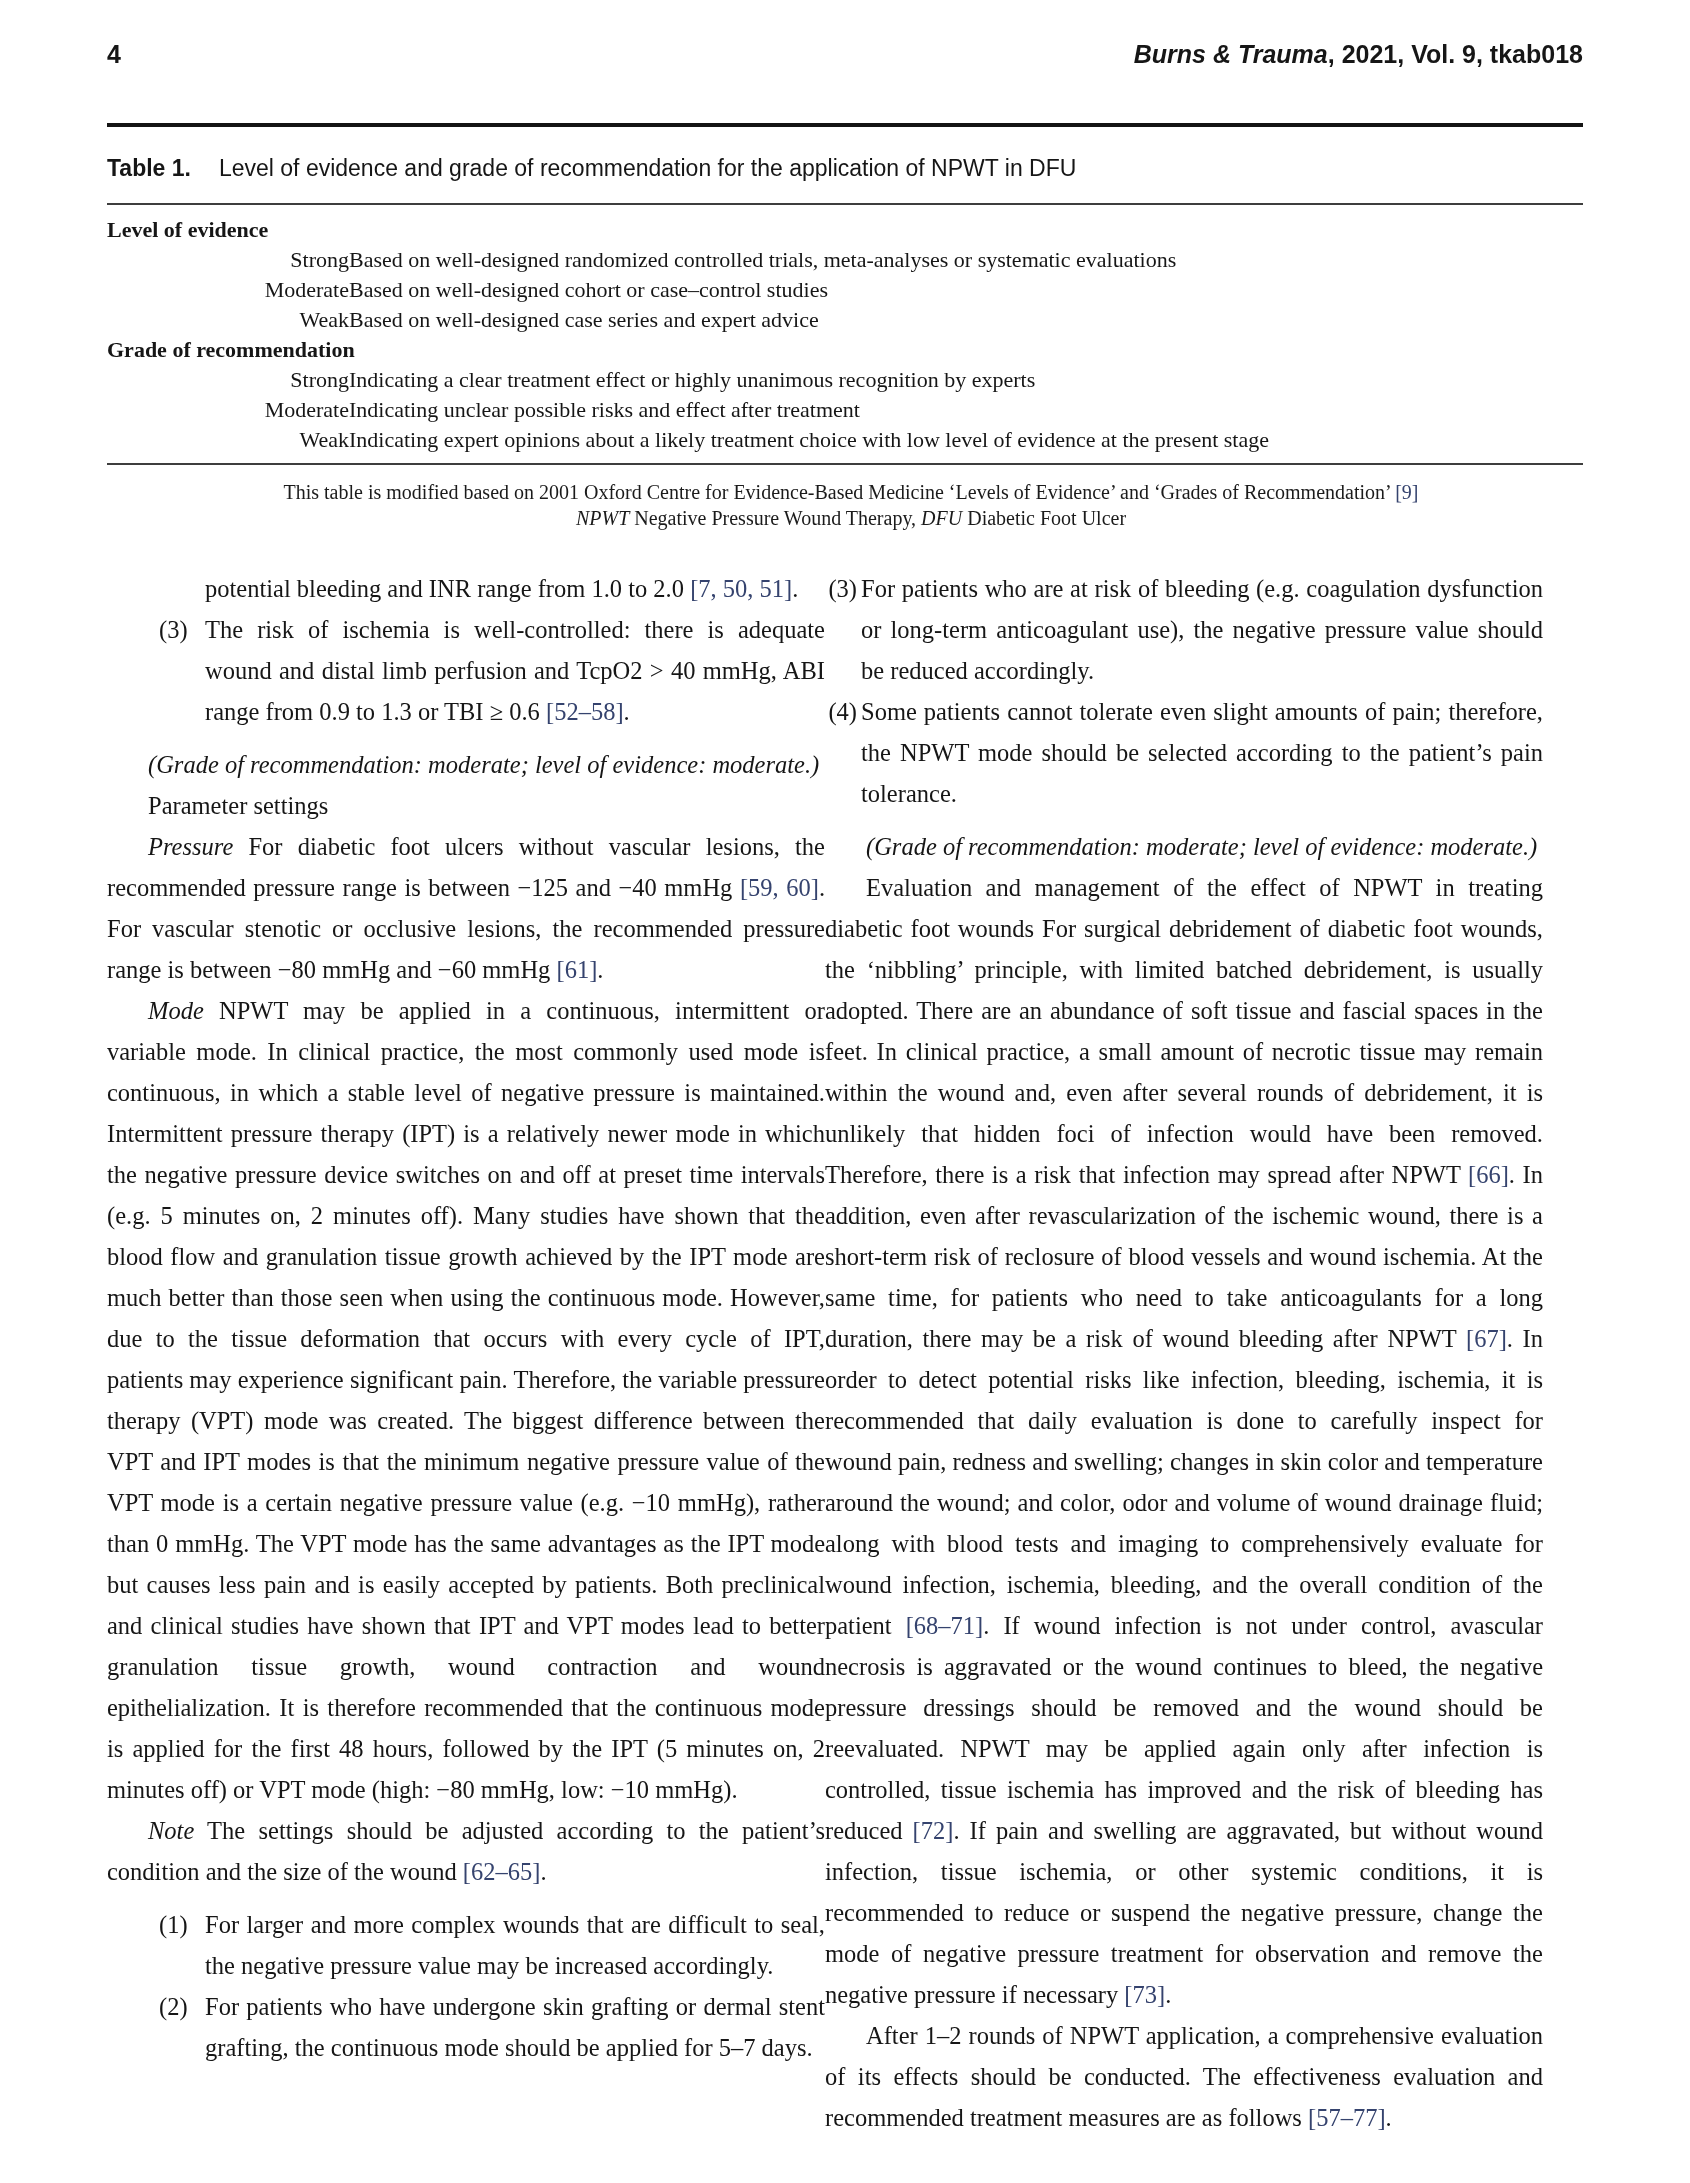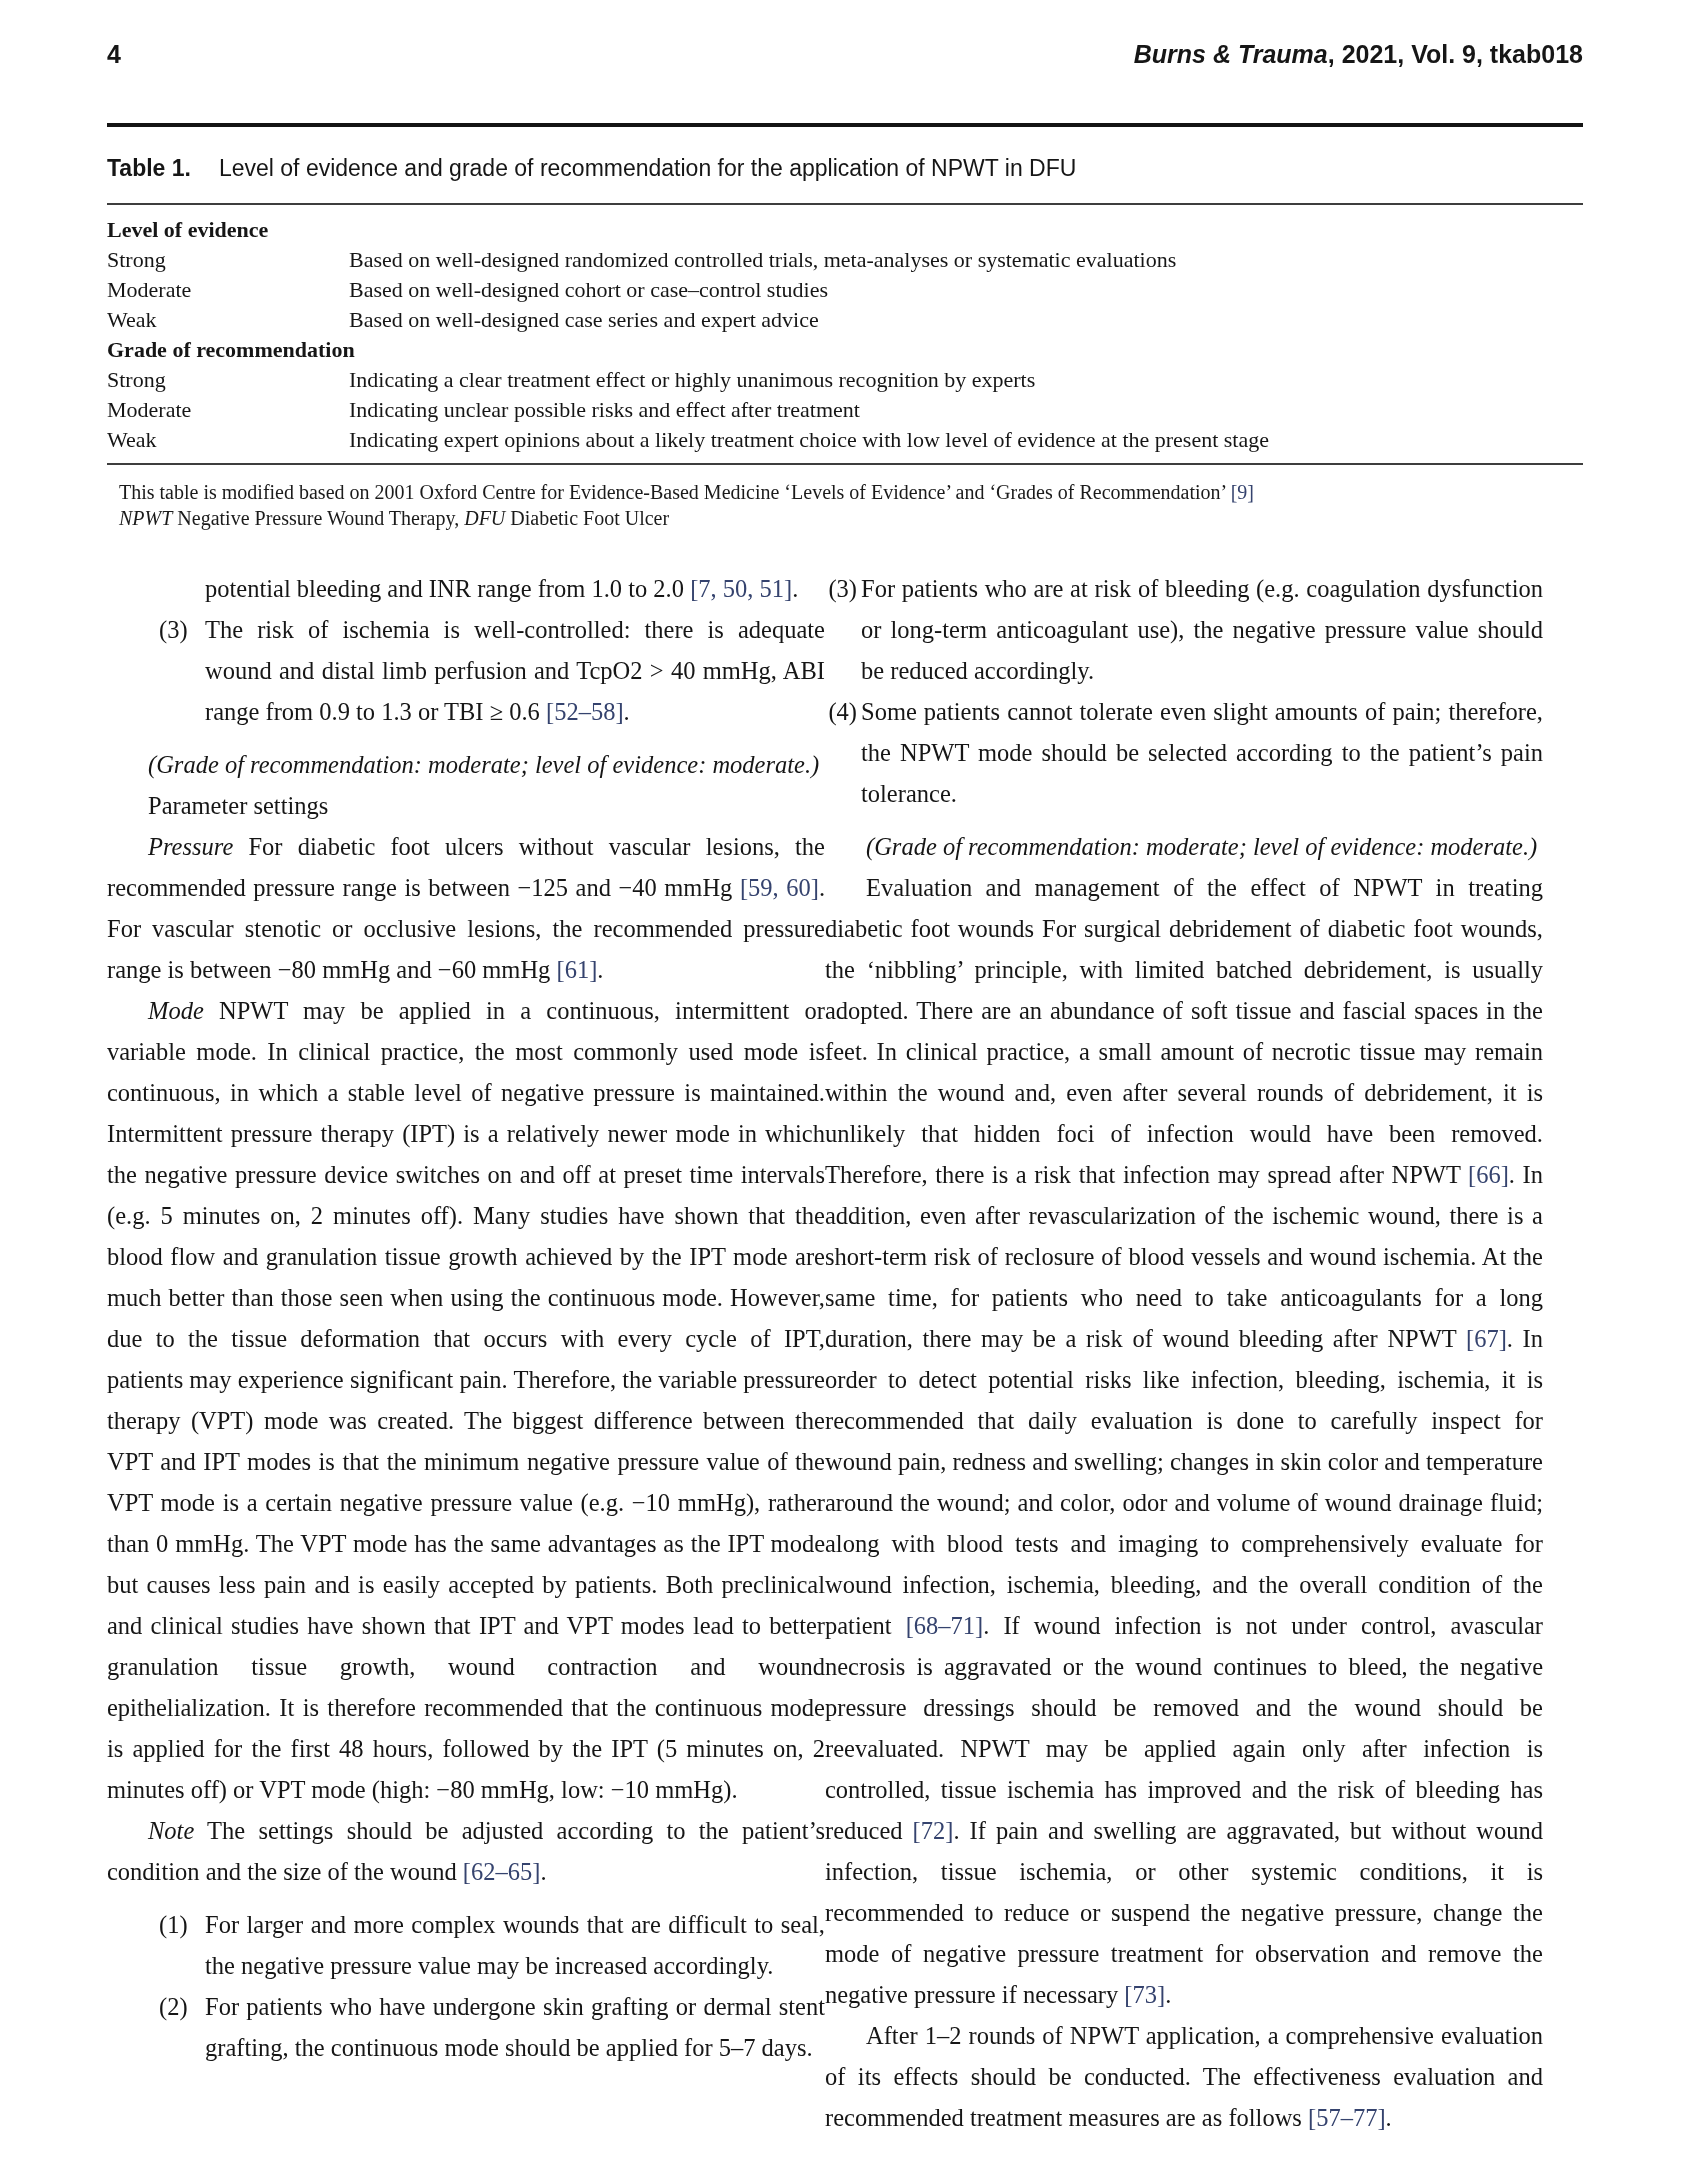--- a/index.html
+++ b/index.html
@@ -52,28 +52,29 @@
     font-size:22px;
   }
   table.evtable td{
     vertical-align:top;
     padding:0;
     height:30px;
     line-height:30px;
     margin-left:12px;
   }
   td.tsec{font-weight:700;}
-  td.tterm{width:242px;}
+  td.tterm{width:242px;text-align:right;}
   
   .footnotes{
     margin-top:13.5px;
     font-family:"Liberation Serif","DejaVu Serif",serif;
     font-size:20px;
     line-height:26px;
     color:#1b1b1b;
+    text-align:center;
   }
   .fnote{padding-left:12px;}
   
   .columns{
     margin-top:37px;
     display:flex;
     font-family:"Liberation Serif","DejaVu Serif",serif;
     font-size:24.5px;
     line-height:41px;
   }

